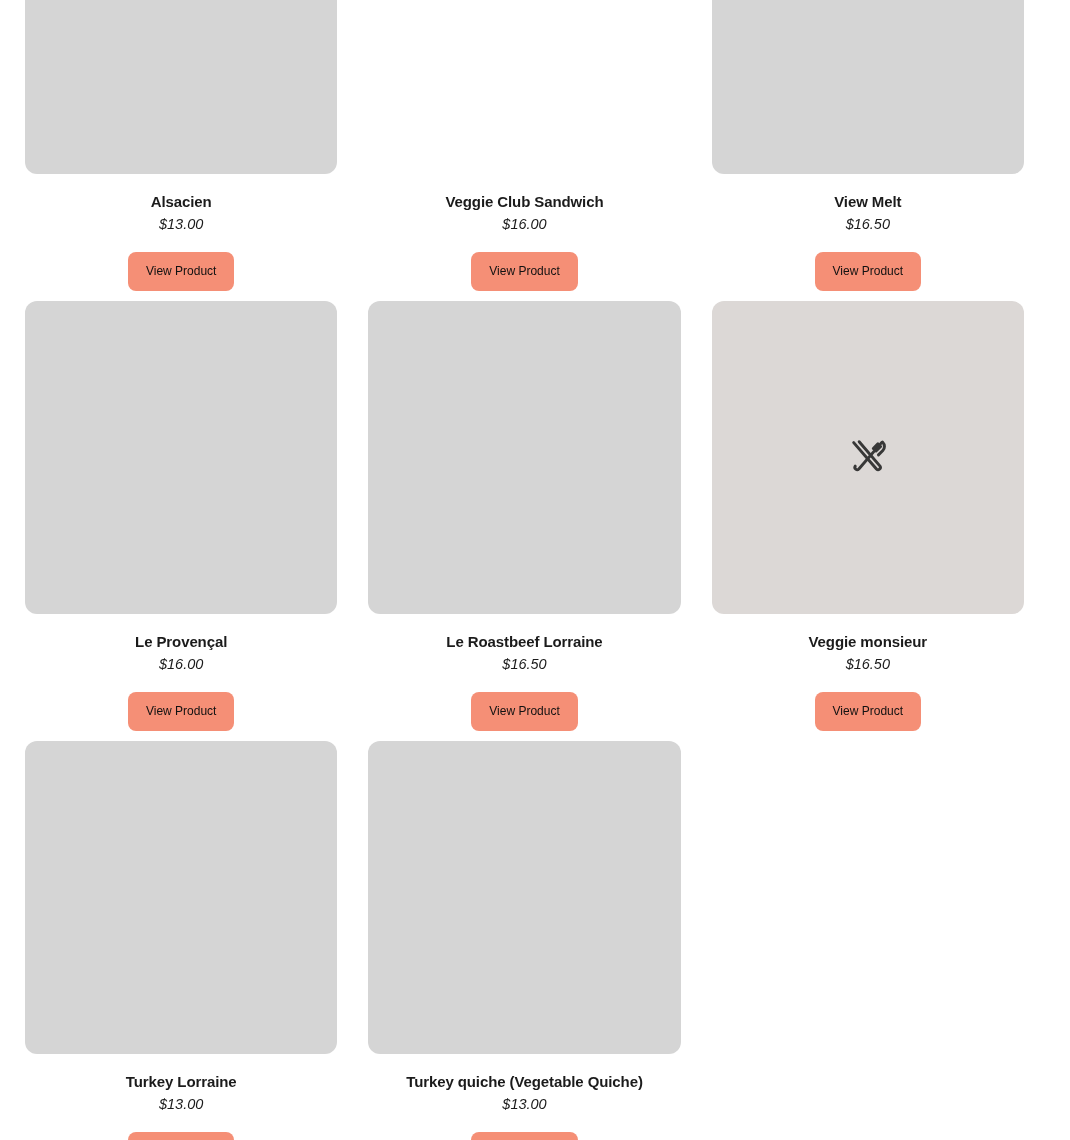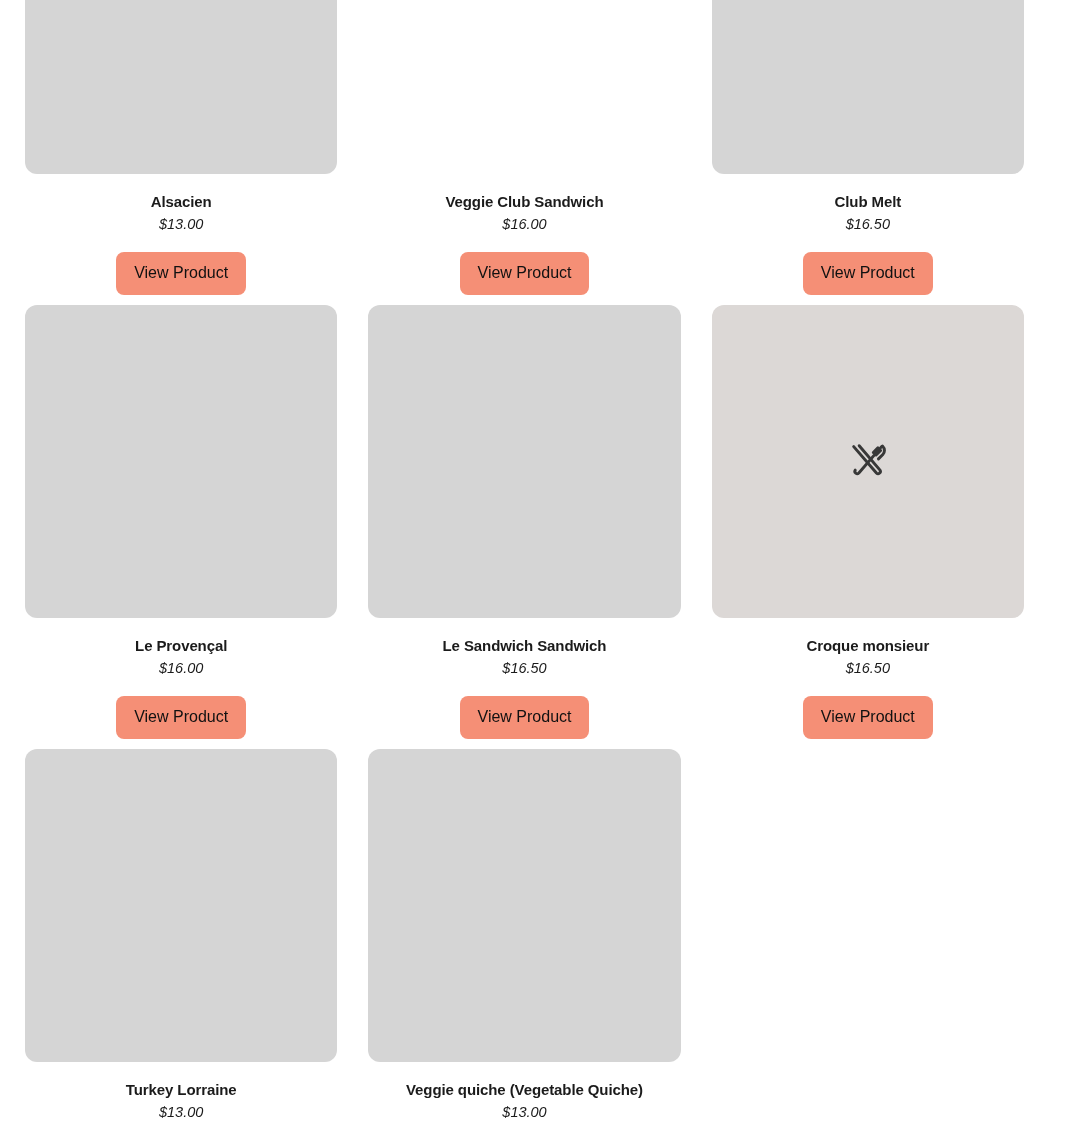--- a/index.html
+++ b/index.html
@@ -87,21 +87,21 @@
     margin-top: 4px;
   }
 
   .view-product-button {
     margin-top: 19px;
     background: #f58f76;
     color: #111111;
     border: none;
     border-radius: 8px;
     font-family: "Liberation Sans", "DejaVu Sans", sans-serif;
-    font-size: 16px;
+    font-size: 12px;
     line-height: 1;
     padding: 13px 18px 14px 18px;
     cursor: pointer;
     white-space: nowrap;
   }
 </style>
 </head>
 <body>
 
 <div id="product-grid">
@@ -115,63 +115,63 @@
 
   <div class="product-card row-1">
     <div class="product-image blank"></div>
     <div class="product-title">Veggie Club Sandwich</div>
     <div class="product-price">$16.00</div>
     <button class="view-product-button">View Product</button>
   </div>
 
   <div class="product-card row-1">
     <div class="product-image"></div>
-    <div class="product-title">Club Melt</div>
+    <div class="product-title">View Melt</div>
     <div class="product-price">$16.50</div>
     <button class="view-product-button">View Product</button>
   </div>
 
   <div class="product-card row-2">
     <div class="product-image"></div>
     <div class="product-title">Le Provençal</div>
     <div class="product-price">$16.00</div>
     <button class="view-product-button">View Product</button>
   </div>
 
   <div class="product-card row-2">
     <div class="product-image"></div>
-    <div class="product-title">Le Sandwich Sandwich</div>
+    <div class="product-title">Le Roastbeef Lorraine</div>
     <div class="product-price">$16.50</div>
     <button class="view-product-button">View Product</button>
   </div>
 
   <div class="product-card row-2">
     <div class="product-image warm">
       <svg class="placeholder-icon" viewBox="0 0 24 24" fill="none" stroke="#2b2b2b" stroke-width="1.6" stroke-linecap="round" stroke-linejoin="round">
         <path d="M4.2 3.6 L16.6 18.0 a1.25 1.25 0 0 0 1.95 -1.55 L7.2 3.1"></path>
         <path d="M19.4 3.6 L7.0 18.0 a1.25 1.25 0 0 1 -1.95 -1.55"></path>
         <path d="M19.9 3.3 c1.5 1.5 1.3 3.5 0.2 4.6 l-2.4 2.4"></path>
         <path d="M17.4 4.3 L14.9 6.8"></path>
         <path d="M18.9 5.7 L16.4 8.2"></path>
       </svg>
     </div>
-    <div class="product-title">Croque monsieur</div>
+    <div class="product-title">Veggie monsieur</div>
     <div class="product-price">$16.50</div>
     <button class="view-product-button">View Product</button>
   </div>
 
   <div class="product-card row-3">
     <div class="product-image"></div>
     <div class="product-title">Turkey Lorraine</div>
     <div class="product-price">$13.00</div>
     <button class="view-product-button">View Product</button>
   </div>
 
   <div class="product-card row-3">
     <div class="product-image"></div>
-    <div class="product-title">Veggie quiche (Vegetable Quiche)</div>
+    <div class="product-title">Turkey quiche (Vegetable Quiche)</div>
     <div class="product-price">$13.00</div>
     <button class="view-product-button">View Product</button>
   </div>
 
   <div class="product-card row-3 empty-slot"></div>
 
 </div>
 
 </body></html>

